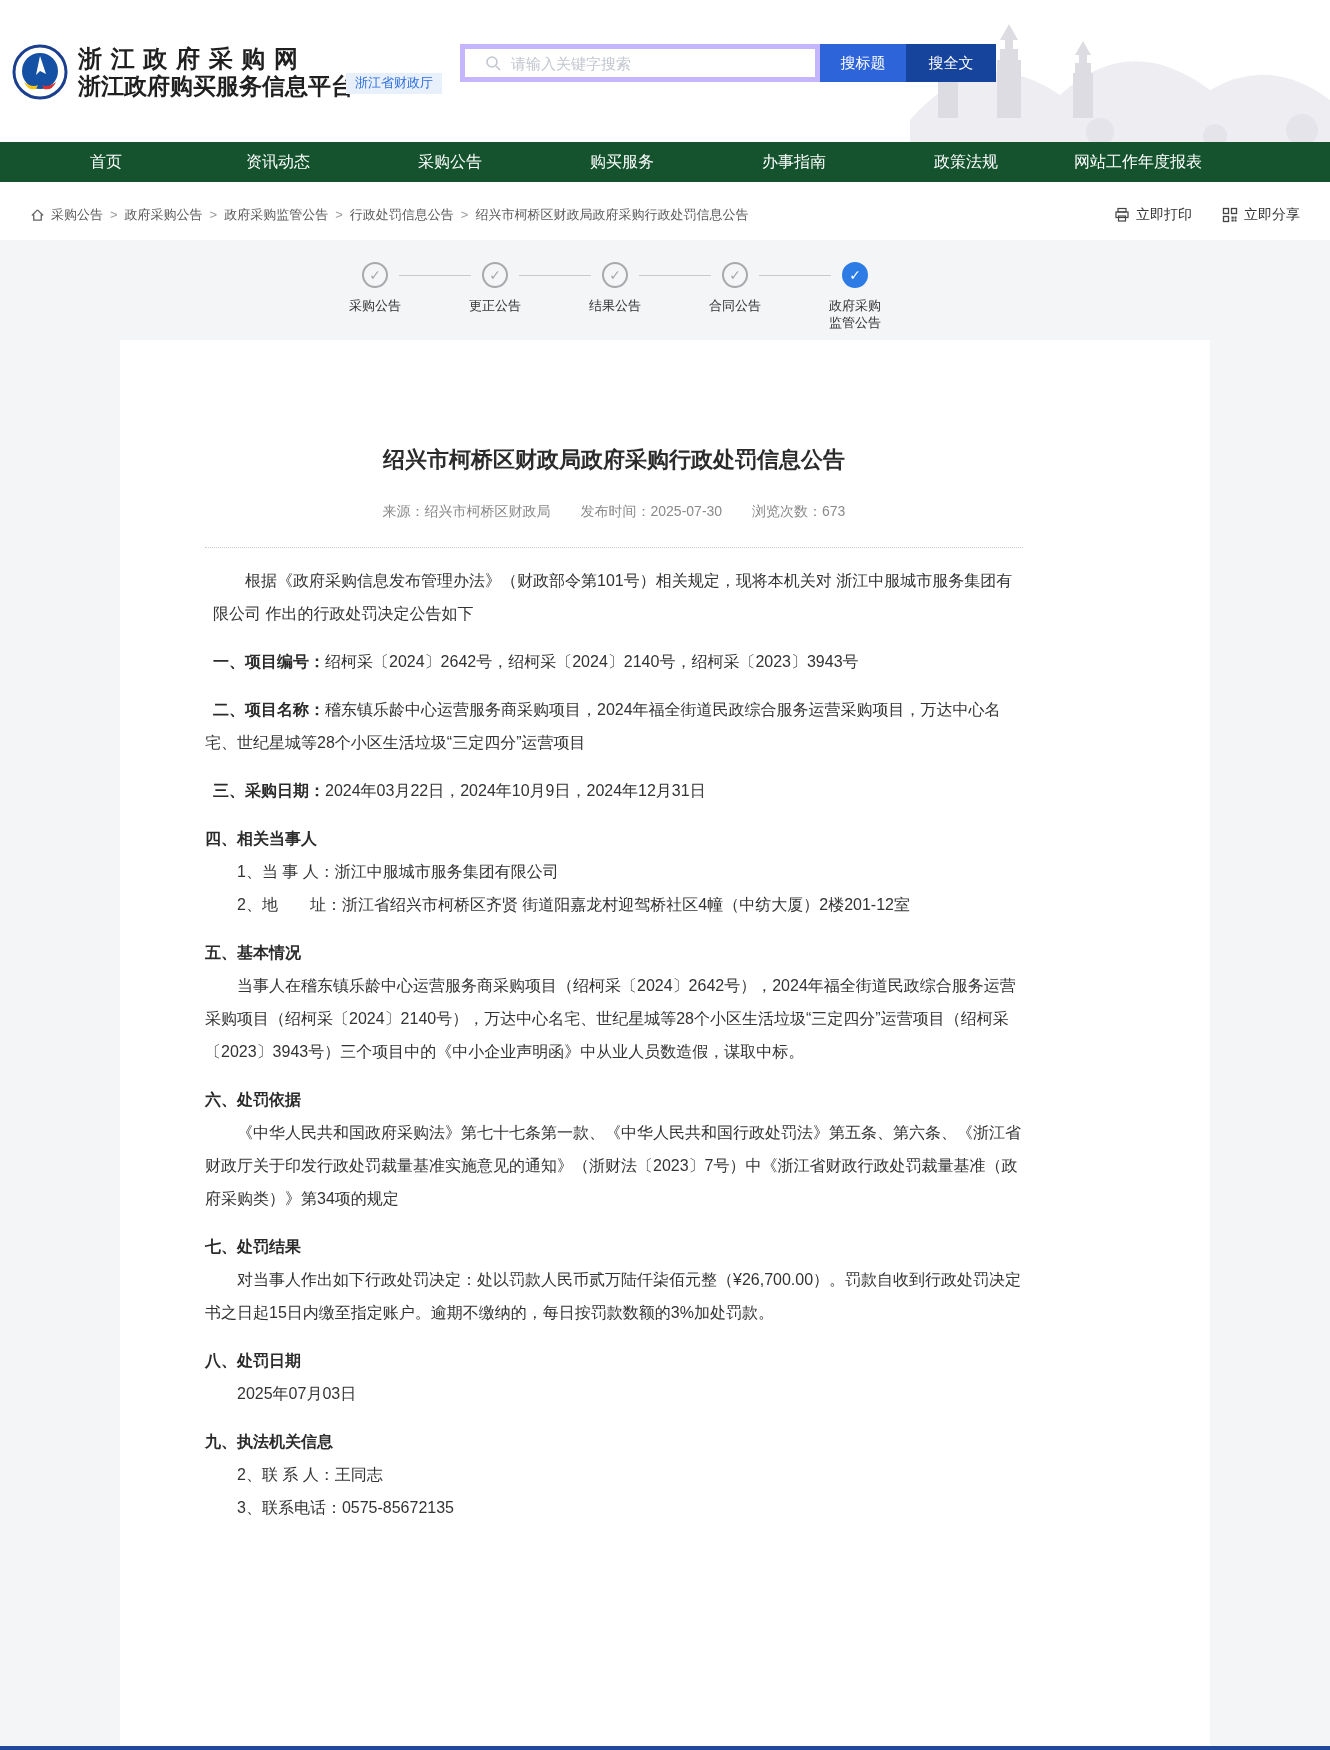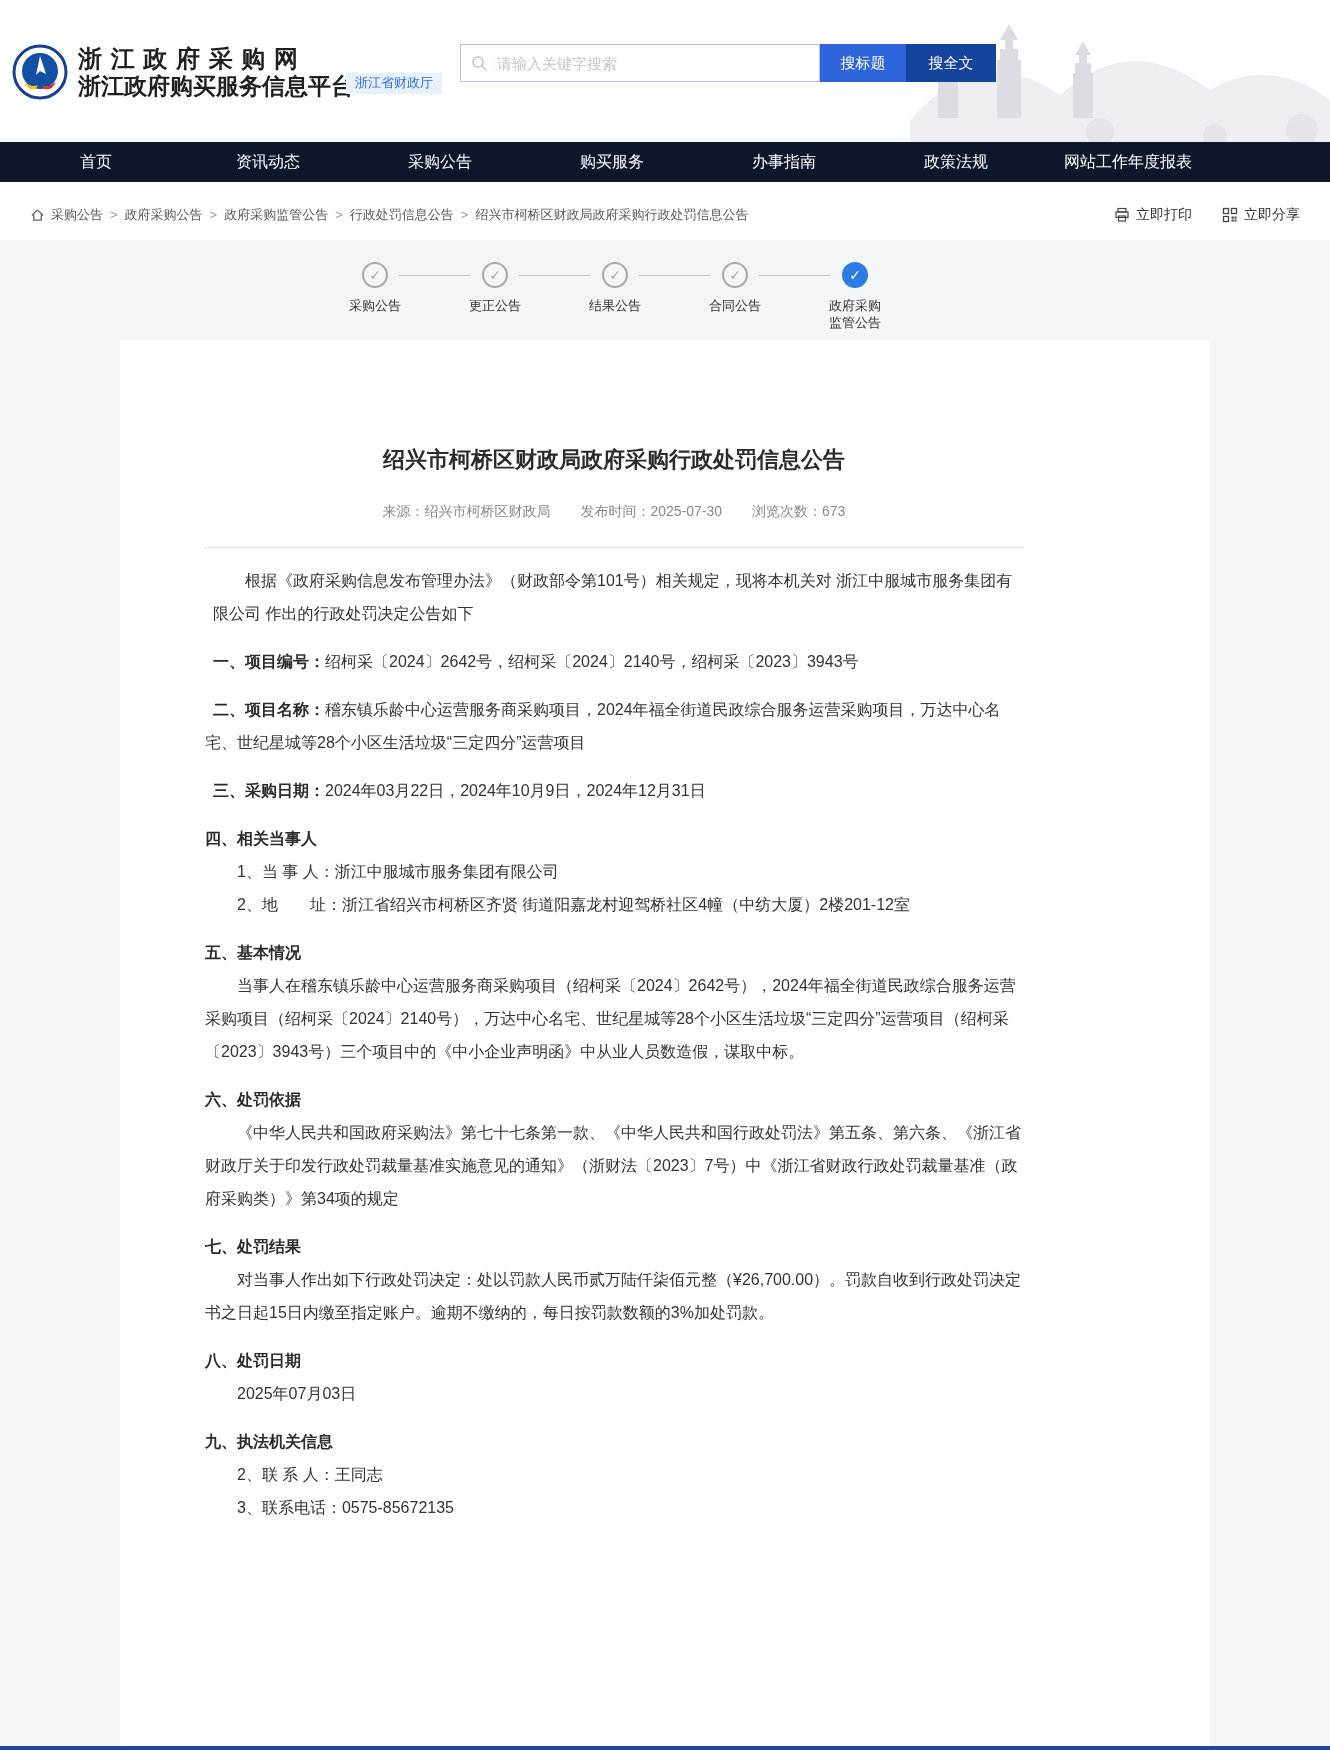--- a/index.html
+++ b/index.html
@@ -12,31 +12,31 @@
   .site-header { position:relative; height:142px; background:#fff; overflow:hidden; }
   .watermark { position:absolute; right:0; top:0; pointer-events:none; }
   .brand { position:absolute; left:12px; top:44px; display:flex; align-items:center; }
   .logo { width:56px; height:56px; margin-right:10px; flex:0 0 auto; }
   .brand-text { position:relative; line-height:1.15; }
   .brand-title { font-size:24px; font-weight:bold; color:#1f1f1f; letter-spacing:1px; white-space:nowrap; }
   .brand-sub   { font-size:23px; font-weight:bold; color:#1f1f1f; white-space:nowrap; }
   .org-badge { position:absolute; left:268px; top:28px; font-size:13px; color:#2d6cdf;
                background:#e7f0fb; padding:3px 9px; white-space:nowrap; }
   .search { position:absolute; left:460px; top:44px; display:flex; height:38px; }
-  .search-box { width:360px; border:1px solid #c4b5fd; background:#fff; display:flex; align-items:center; padding:0 10px; }
+  .search-box { width:360px; border:5px solid #c4b5fd; background:#fff; display:flex; align-items:center; padding:0 20px; }
   .search-box svg { flex:0 0 auto; margin-right:8px; }
   .search-box input { border:none; outline:none; width:100%; font-size:15px; color:#333;
                       font-family:"Liberation Sans","DejaVu Sans",sans-serif; }
   .search-box input::placeholder { color:#c2c6cf; }
   .search button { border:none; color:#fff; font-size:15px; cursor:pointer;
                    font-family:"Liberation Sans","DejaVu Sans",sans-serif; }
   .btn-title { width:86px; background:#2e64d9; }
   .btn-full  { width:90px; background:#16439c; }
   
-  .main-nav { height:40px; background:#0f172a; display:flex; padding-left:10px; overflow:hidden; }
+  .main-nav { height:40px; background:#14532d; display:flex; padding-left:20px; overflow:hidden; }
   .nav-item { flex:0 0 172px; text-align:center; line-height:40px; color:#fff; font-size:16px; cursor:pointer; white-space:nowrap; }
   
   .crumb-bar { height:50px; background:#fff; display:flex; align-items:center;
                justify-content:space-between; padding:0 30px;margin-top:8px; }
   .crumb-left { display:flex; align-items:center; font-size:13px; color:#595959; }
   .crumb-left svg { margin-right:6px; }
   .bc-sep { margin:0 7px; color:#9a9a9a; }
   .bc-item { white-space:nowrap; }
   .bc-item.link { cursor:pointer; }
   .crumb-right { display:flex; align-items:center; font-size:14px; color:#333; }

